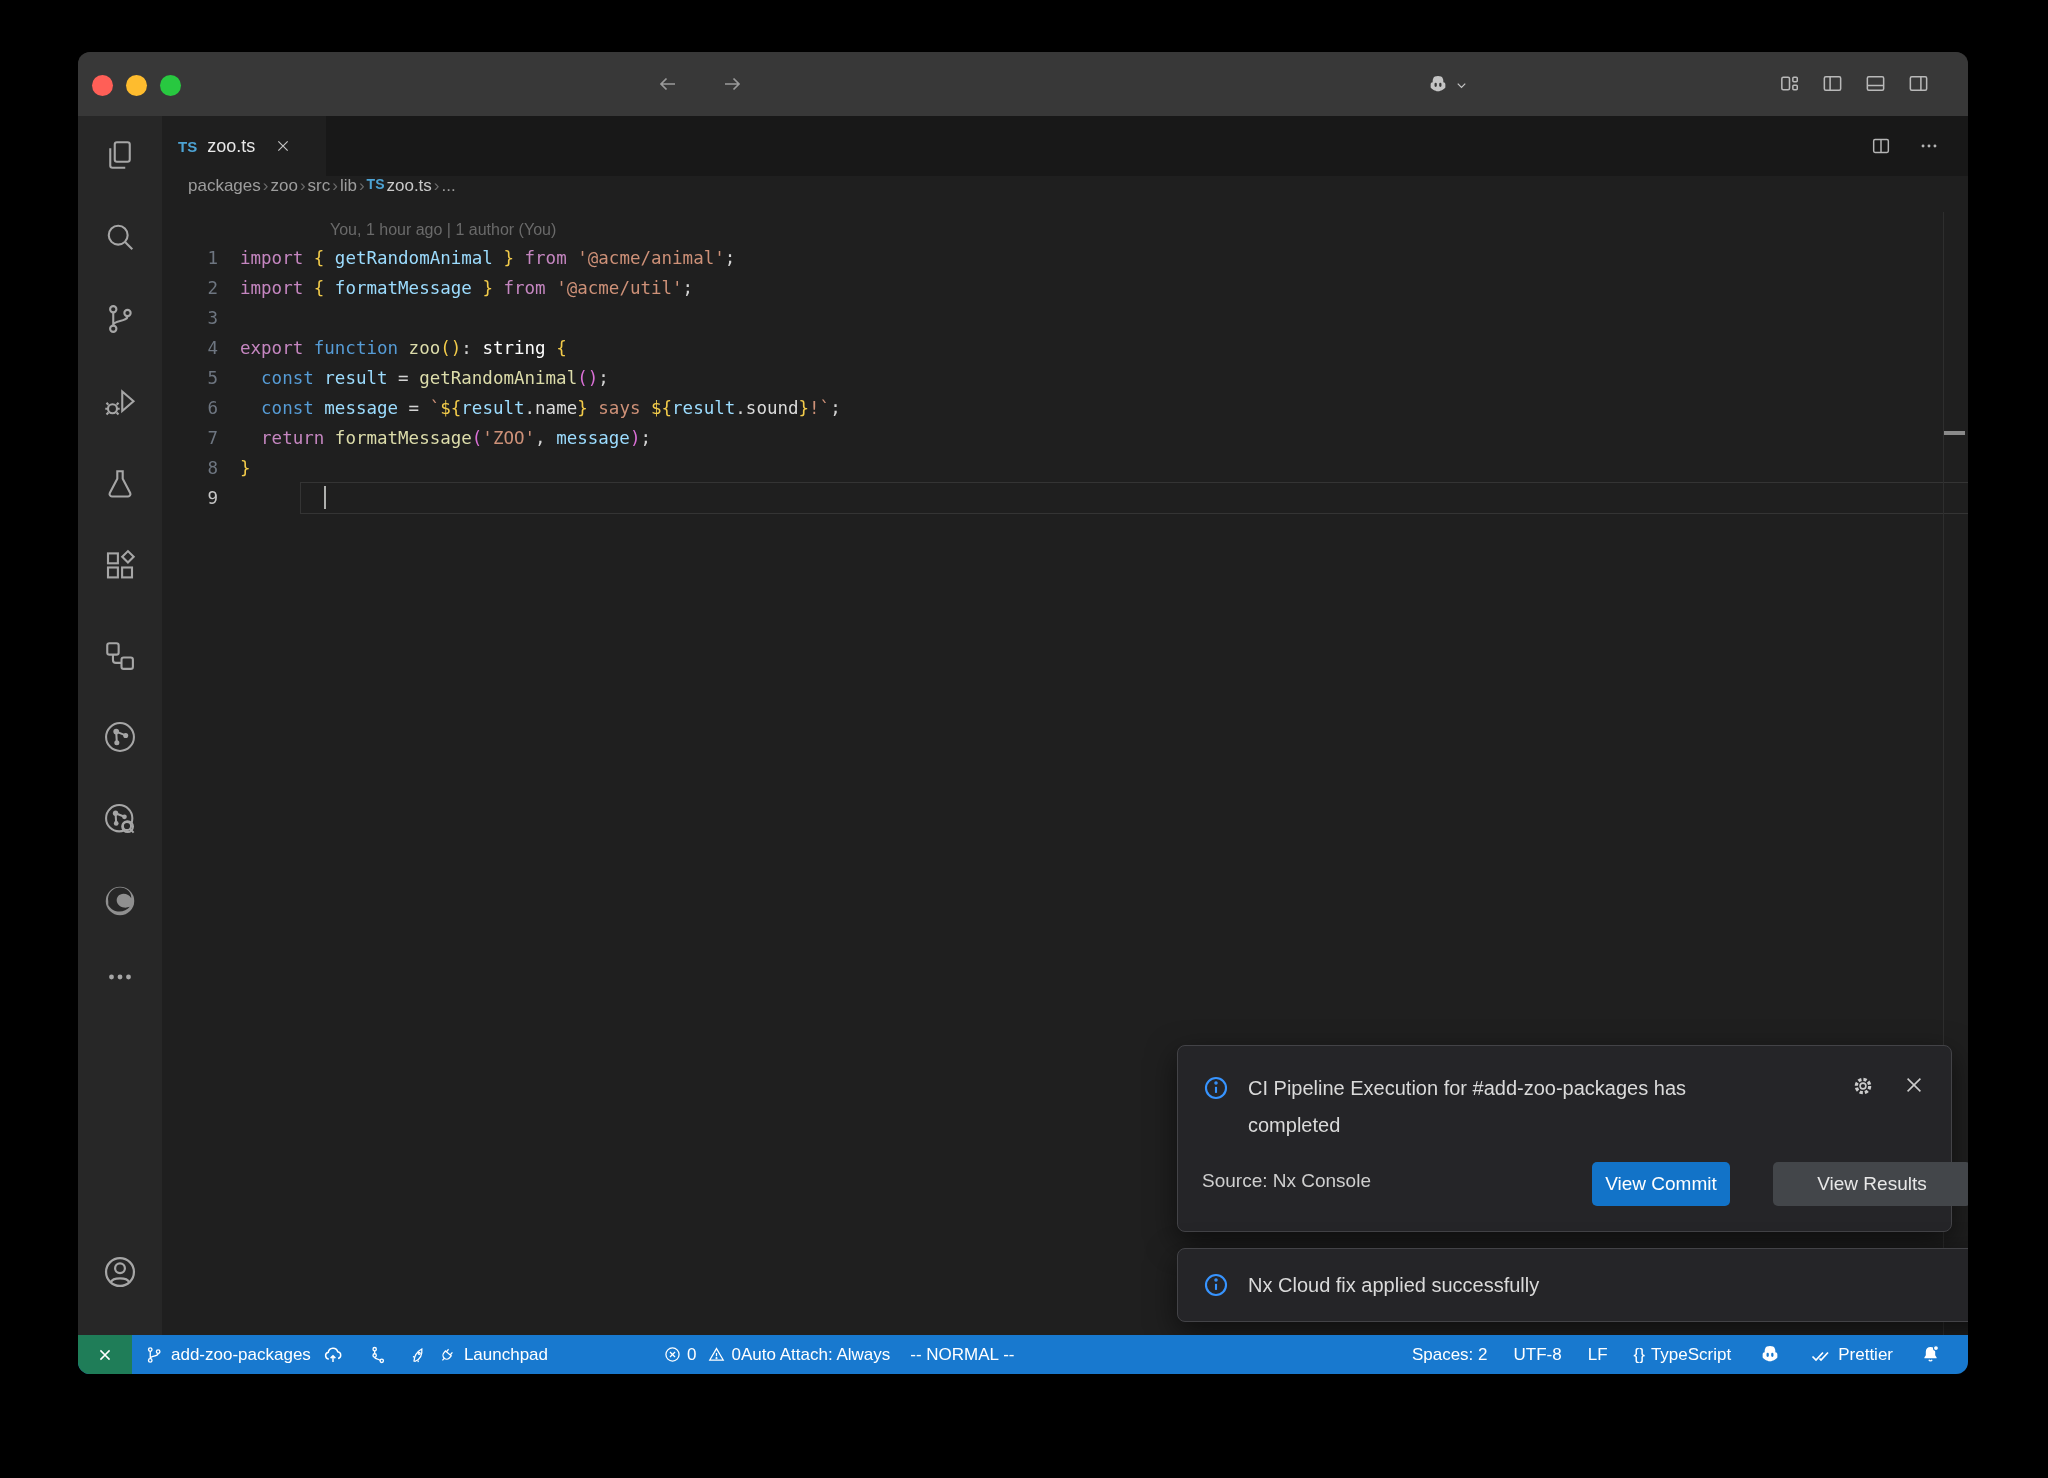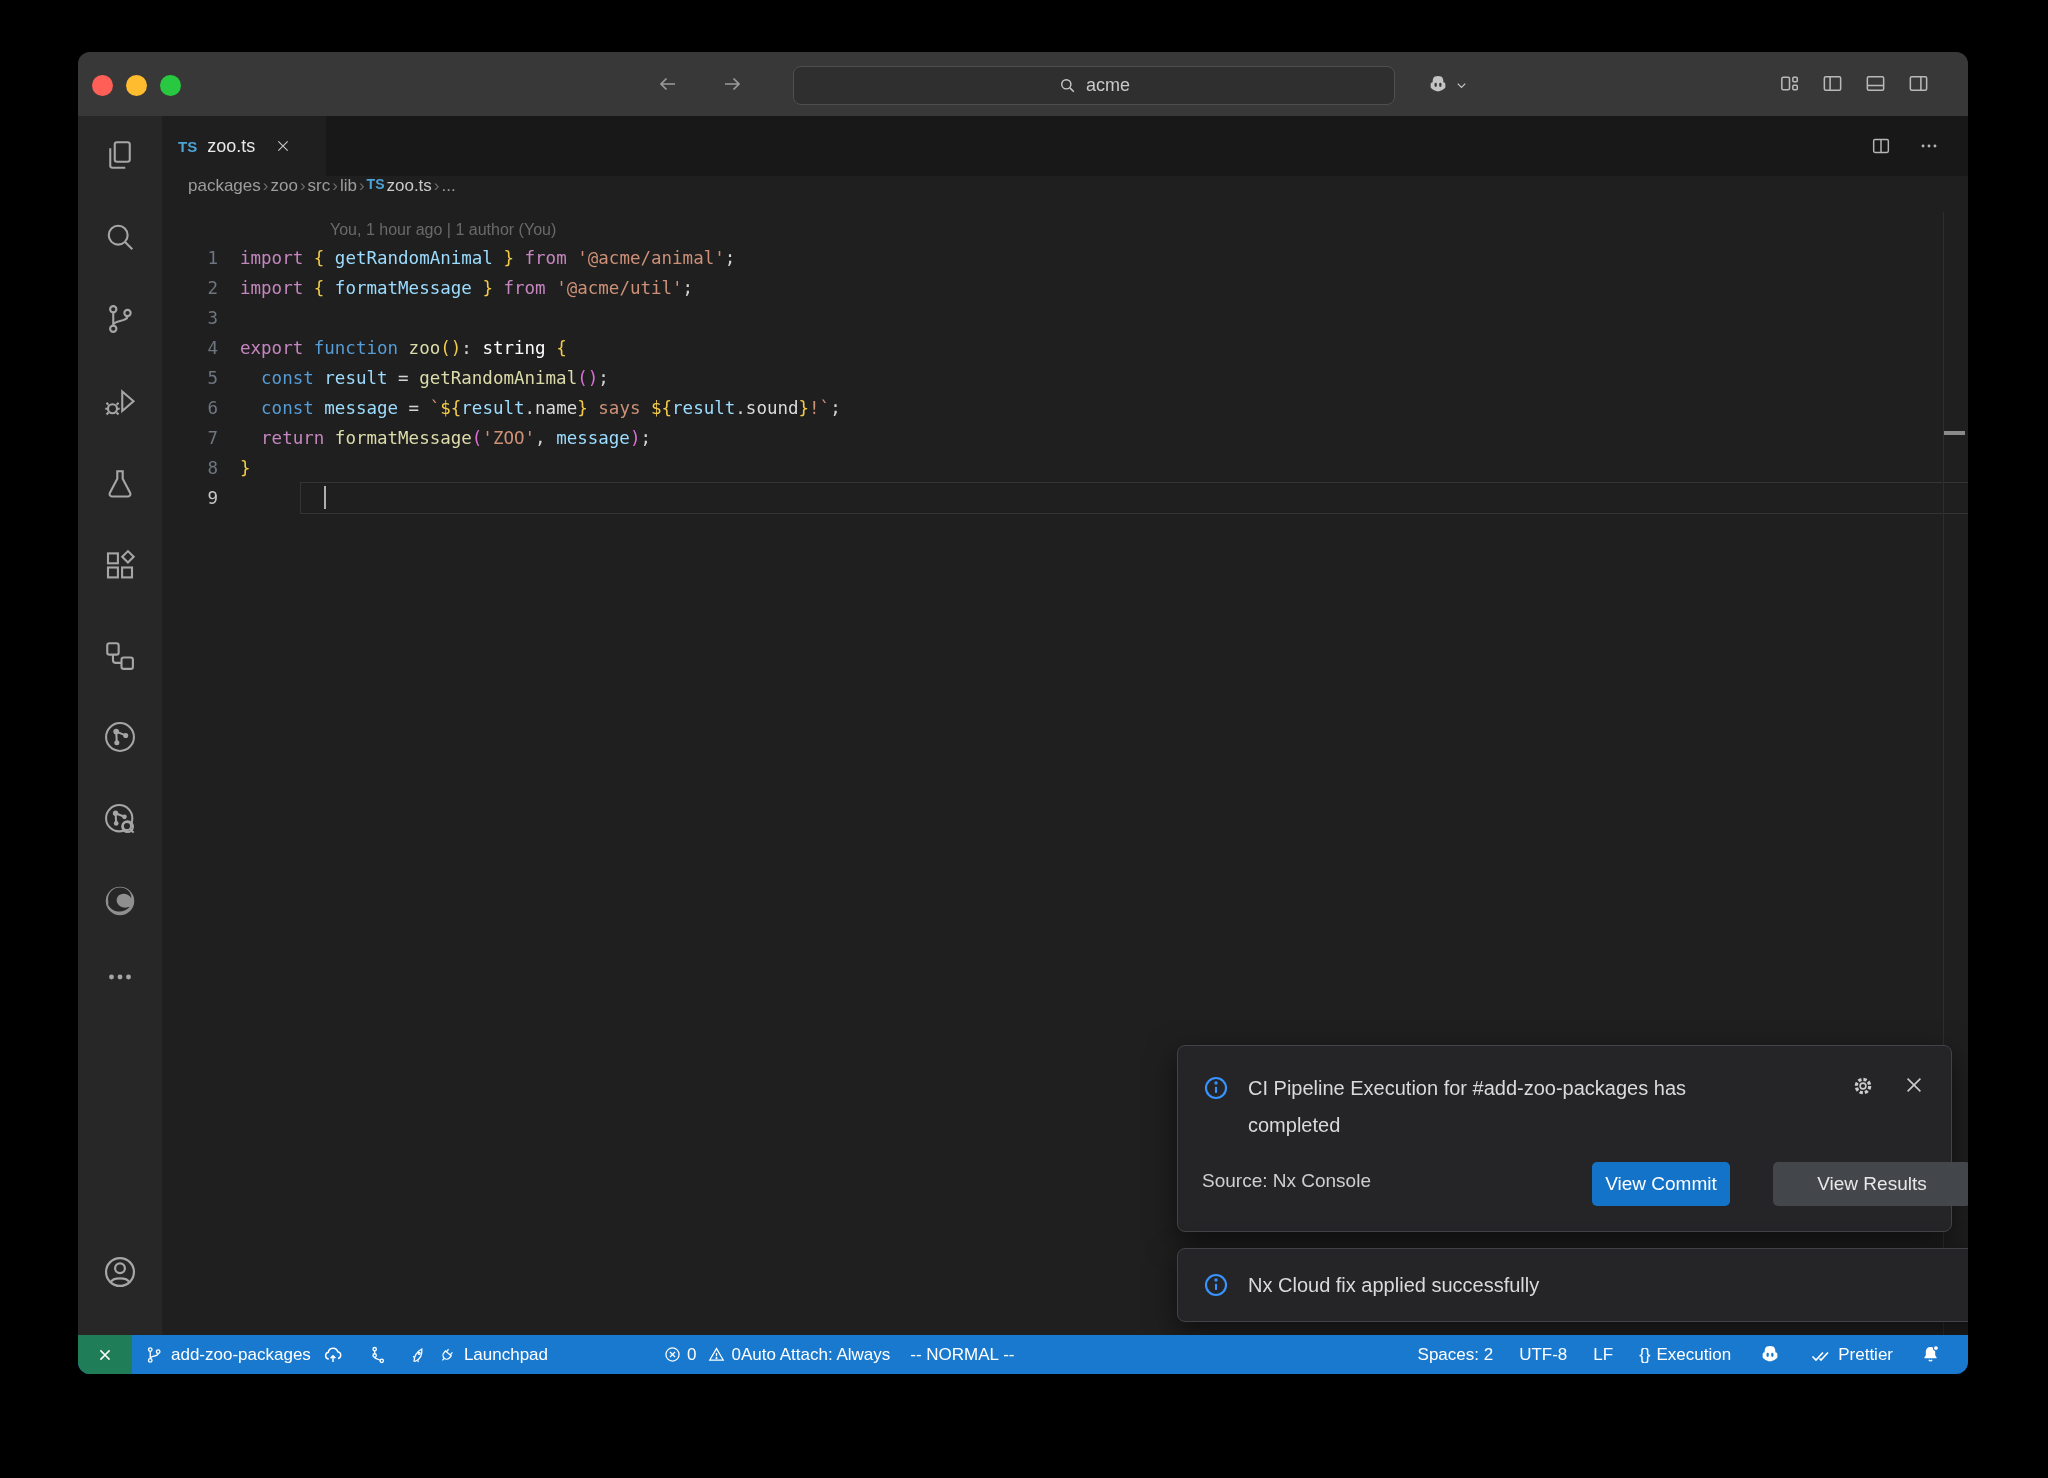--- a/index.html
+++ b/index.html
@@ -91,29 +91,20 @@
         <svg width="24" height="24" viewBox="0 0 24 24" fill="none" stroke="currentColor" stroke-width="1.7">
             <path d="M19 12H5M10.5 6.5 5 12l5.5 5.5"></path>
           </svg>
       </span>
       <span>
         <svg width="24" height="24" viewBox="0 0 24 24" fill="none" stroke="currentColor" stroke-width="1.7">
             <path d="M5 12h14M13.5 6.5 19 12l-5.5 5.5"></path>
           </svg>
       </span>
     </div>
-    <div class="cmdcenter">
-      <span>
-        <svg width="19" height="19" viewBox="0 0 24 24" fill="none" stroke="currentColor" stroke-width="1.8">
-            <circle cx="10.5" cy="10.5" r="5.8"></circle>
-            <path d="m15 15 5 5"></path>
-          </svg>
-      </span>
-      <span>acme</span>
-    </div>
     <div class="tb-copilot">
       <span>
         <svg width="26" height="26" viewBox="0 0 24 24">
             <path fill="currentColor" d="M7.3 6.6C7.9 4.4 9.9 3.8 12 3.8s4.1.6 4.7 2.8c.3 1.1.3 2 .2 2.9 1.1.2 1.9.7 1.9 1.7v3.2c-2.1 2.4-5.7 3.6-6.8 3.6s-4.7-1.2-6.8-3.6v-3.2c0-1 .8-1.5 1.9-1.7-.1-.9-.1-1.8.2-2.9z"></path>
             <rect x="8.8" y="10" width="2.1" height="3.8" rx="1.05" fill="#383838"></rect>
             <rect x="13.1" y="10" width="2.1" height="3.8" rx="1.05" fill="#383838"></rect>
           </svg>
       </span>
       <span>
         <svg width="15" height="15" viewBox="0 0 24 24" fill="none" stroke="currentColor" stroke-width="2">
@@ -435,21 +426,21 @@
         <span>Spaces: 2</span>
       </div>
       <div class="sitem">
         <span>UTF-8</span>
       </div>
       <div class="sitem">
         <span>LF</span>
       </div>
       <div class="sitem" style="gap:6px">
         <span>{}</span>
-        <span>Execution</span>
+        <span>TypeScript</span>
       </div>
       <div class="sitem">
         <span>
           <svg width="26" height="26" viewBox="0 0 24 24">
               <path fill="#fff" d="M7.3 6.6C7.9 4.4 9.9 3.8 12 3.8s4.1.6 4.7 2.8c.3 1.1.3 2 .2 2.9 1.1.2 1.9.7 1.9 1.7v3.2c-2.1 2.4-5.7 3.6-6.8 3.6s-4.7-1.2-6.8-3.6v-3.2c0-1 .8-1.5 1.9-1.7-.1-.9-.1-1.8.2-2.9z"></path>
               <rect x="8.8" y="10" width="2.1" height="3.8" rx="1.05" fill="#1879cf"></rect>
               <rect x="13.1" y="10" width="2.1" height="3.8" rx="1.05" fill="#1879cf"></rect>
             </svg>
         </span>
       </div>

